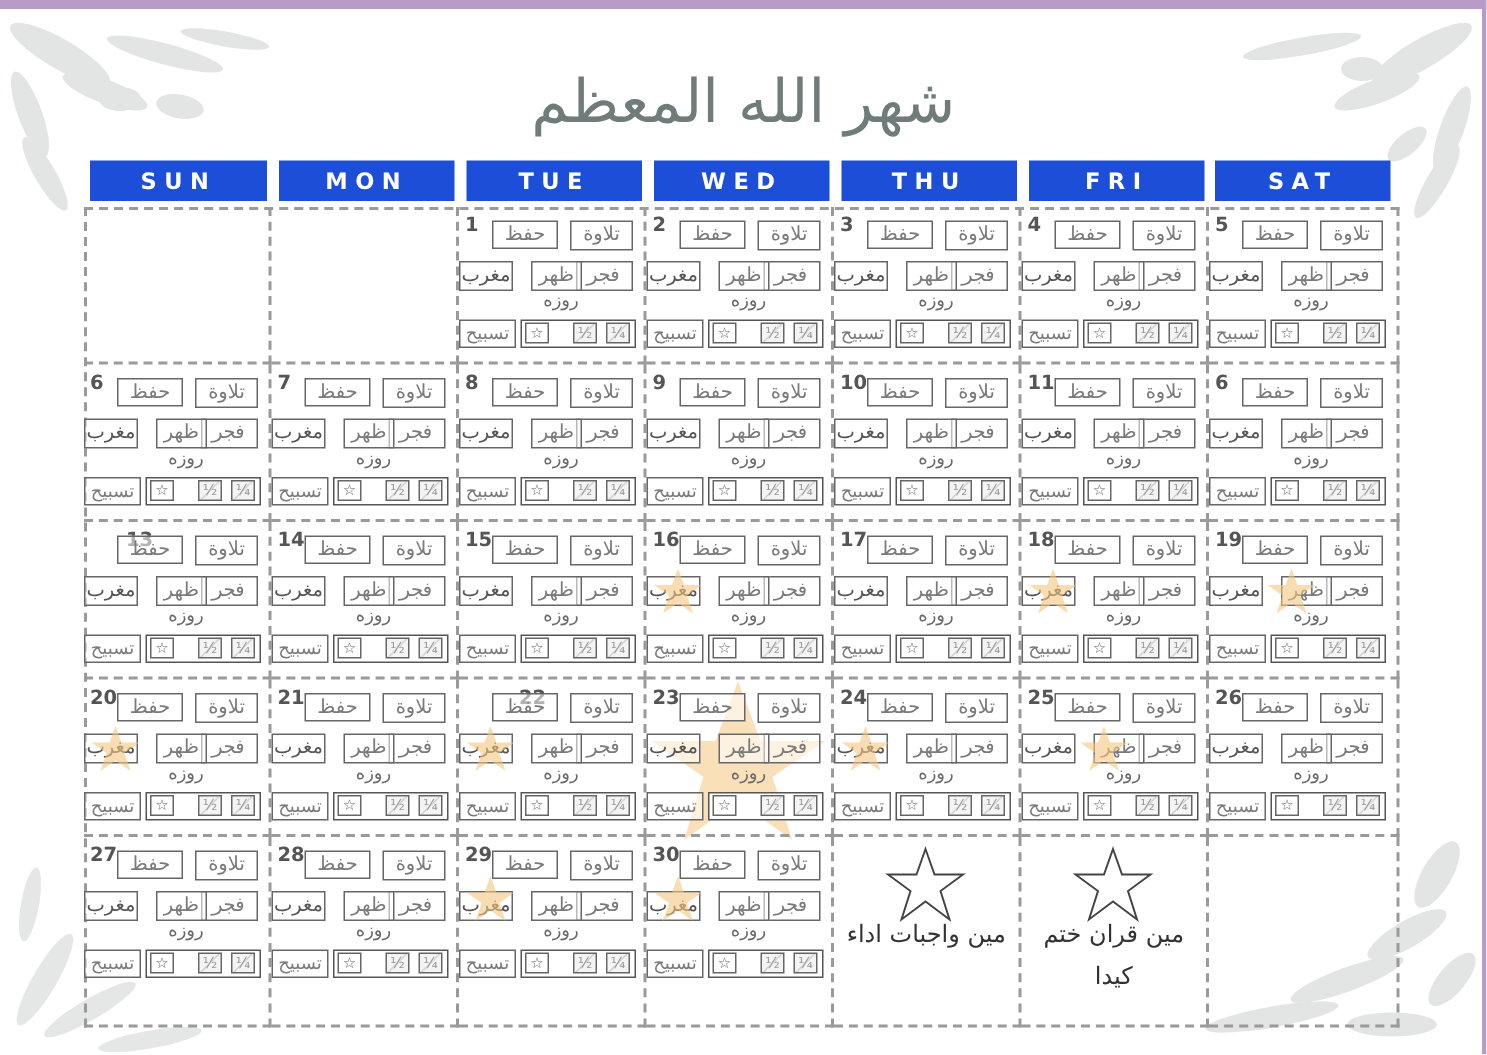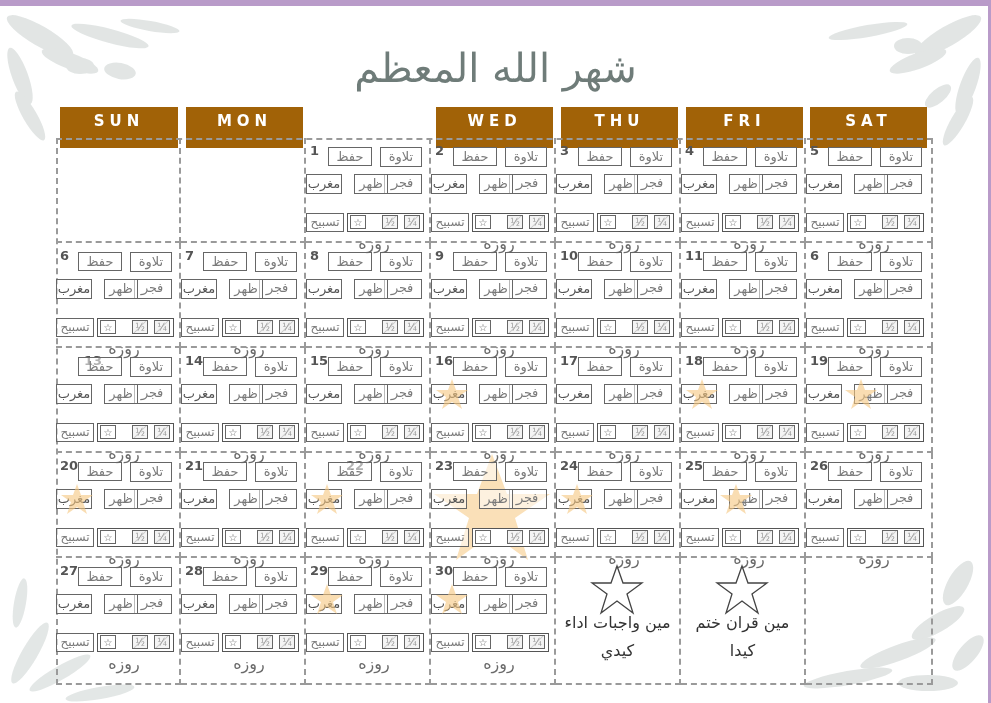--- a/index.html
+++ b/index.html
@@ -15,21 +15,21 @@
   .foliage svg { display: block; }
 
   .title {
     position: absolute; left: 0; width: 991px; top: 38px;
     text-align: center; font-family: "DejaVu Serif", serif;
     font-size: 40px; color: #6f7c79; direction: rtl; line-height: 60px;
   }
 
   .header-row { position: absolute; left: 56px; top: 107px; width: 877px; height: 27px; }
   .day-head {
-    position: absolute; top: 0; height: 41px; background: #a16207;
+    position: absolute; top: 0; height: 27px; background: #1d4ed8;
     color: #ffffff; font-family: "DejaVu Sans", sans-serif; font-weight: bold;
     font-size: 15px; letter-spacing: 5px; text-align: center; line-height: 28px;
   }
   .cell {
     position: absolute; box-sizing: border-box;
     border-right: 2px dashed #9a9a9a; border-bottom: 2px dashed #9a9a9a;
   }
   .grid-top { position: absolute; left: 56px; top: 138px; width: 877px; height: 0; border-top: 2px dashed #9a9a9a; }
   .grid-left { position: absolute; left: 56px; top: 138px; width: 0; height: 547px; border-left: 2px dashed #9a9a9a; }
 
@@ -46,21 +46,21 @@
     white-space: nowrap; overflow: hidden;
   }
   .box.dark { color: #555; }
   .b-tilawa { left: 74px; top: 9px; width: 42px; height: 20px; }
   .b-hifz   { left: 22px; top: 9px; width: 44px; height: 19px; }
   .b-fajr   { left: 78px; top: 36px; width: 38px; height: 20px; font-family: Liberation Mono, monospace; }
   .b-dhuhr  { left: 20px; top: 36px; width: 34px; height: 20px; margin-left: 28px; }
   .b-maghrib{ left: 0px;  top: 36px; width: 36px; height: 20px; }
   .rawza {
     position: absolute; left: 0; width: 136px; top: 54px; text-align: center;
-    font-size: 16px; color: #6a6a6a; direction: rtl; line-height: 16px; margin-top: 44px;
+    font-size: 12px; color: #6a6a6a; direction: rtl; line-height: 16px;
   }
   .b-tasbih { left: 0px; top: 75px; width: 38px; height: 19px; font-size: 12px; }
   .tracker {
     position: absolute; left: 41px; top: 75px; width: 77px; height: 19px;
     box-sizing: border-box; border: 1.5px solid #555; background: #fff;
   }
   .tk {
     position: absolute; top: 1px; height: 14px; box-sizing: border-box;
     border: 1.2px solid #666; font-size: 10px; line-height: 13px; text-align: center; color: #999;
   }
@@ -130,20 +130,21 @@
       <ellipse cx="140" cy="140" rx="30" ry="8"></ellipse>
     </g>
   </svg>
 </div>
 
 <div class="title">شهر الله المعظم</div>
 
 <div class="header-row">
   <div class="day-head" style="left:4px;width:118px;">SUN</div>
   <div class="day-head" style="left:130px;width:117px;">MON</div>
+  <div class="day-head" style="left:255px;width:117px;">TUE</div>
   <div class="day-head" style="left:380px;width:117px;">WED</div>
   <div class="day-head" style="left:505px;width:117px;">THU</div>
   <div class="day-head" style="left:630px;width:117px;">FRI</div>
   <div class="day-head" style="left:754px;width:117px;">SAT</div>
 </div>
 
 <div class="grid-top"></div>
 <div class="grid-left"></div>
 
 <svg class="deco-star" style="left:430px;top:452px;" width="125" height="110" viewBox="0 0 125 110">
@@ -601,21 +602,20 @@
       <div class="tk star">☆</div>
       <div class="tk half">½</div>
       <div class="tk quarter">¼</div>
     </div>
   </div>
     <div class="cell" style="left: 556px; top: 558px; width: 125px; height: 127px;">
       <svg class="big-star" width="56" height="52" viewBox="0 0 56 52">
         <polygon points="28,2 34,19 53,19 38,30 44,49 28,37 12,49 18,30 3,19 22,19" fill="none" stroke="#444" stroke-width="1.3"></polygon>
       </svg>
       <div class="special" style="top:52px;">مين واجبات اداء</div>
-      <div class="special" style="top:80px;">كيدي</div>
     </div>
     <div class="cell" style="left: 681px; top: 558px; width: 125px; height: 127px;">
       <svg class="big-star" width="56" height="52" viewBox="0 0 56 52">
         <polygon points="28,2 34,19 53,19 38,30 44,49 28,37 12,49 18,30 3,19 22,19" fill="none" stroke="#444" stroke-width="1.3"></polygon>
       </svg>
       <div class="special" style="top:52px;">مين قران ختم</div>
       <div class="special" style="top:80px;">كيدا</div>
     </div>
     <div class="cell" style="left: 806px; top: 558px; width: 127px; height: 127px;"></div>
   </div>

